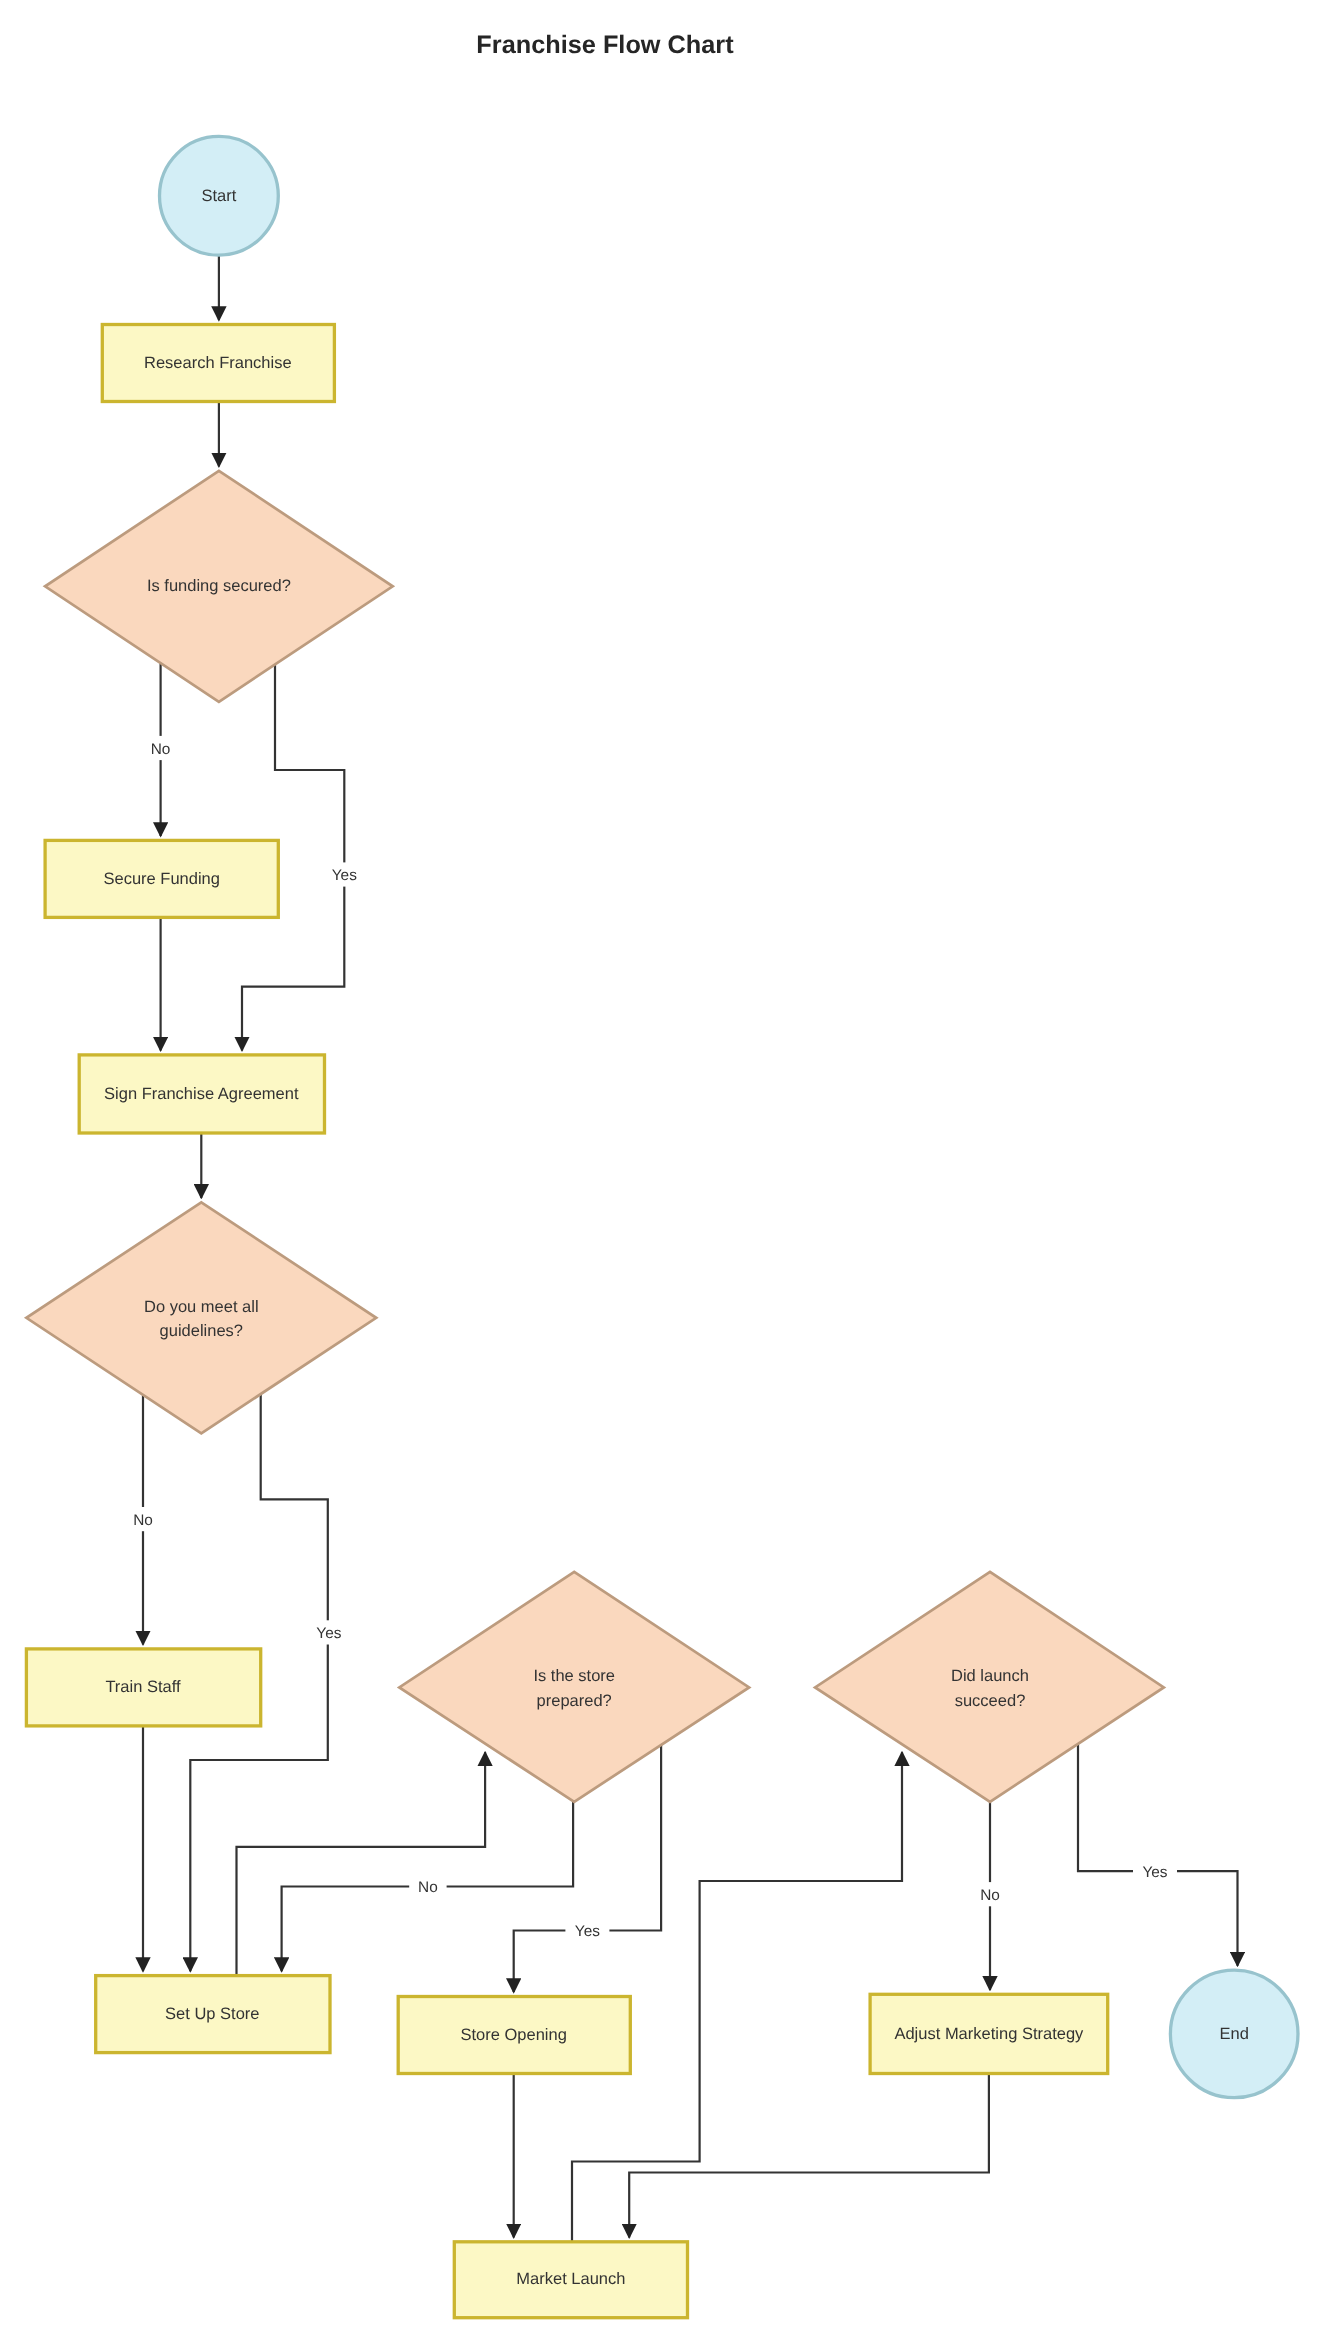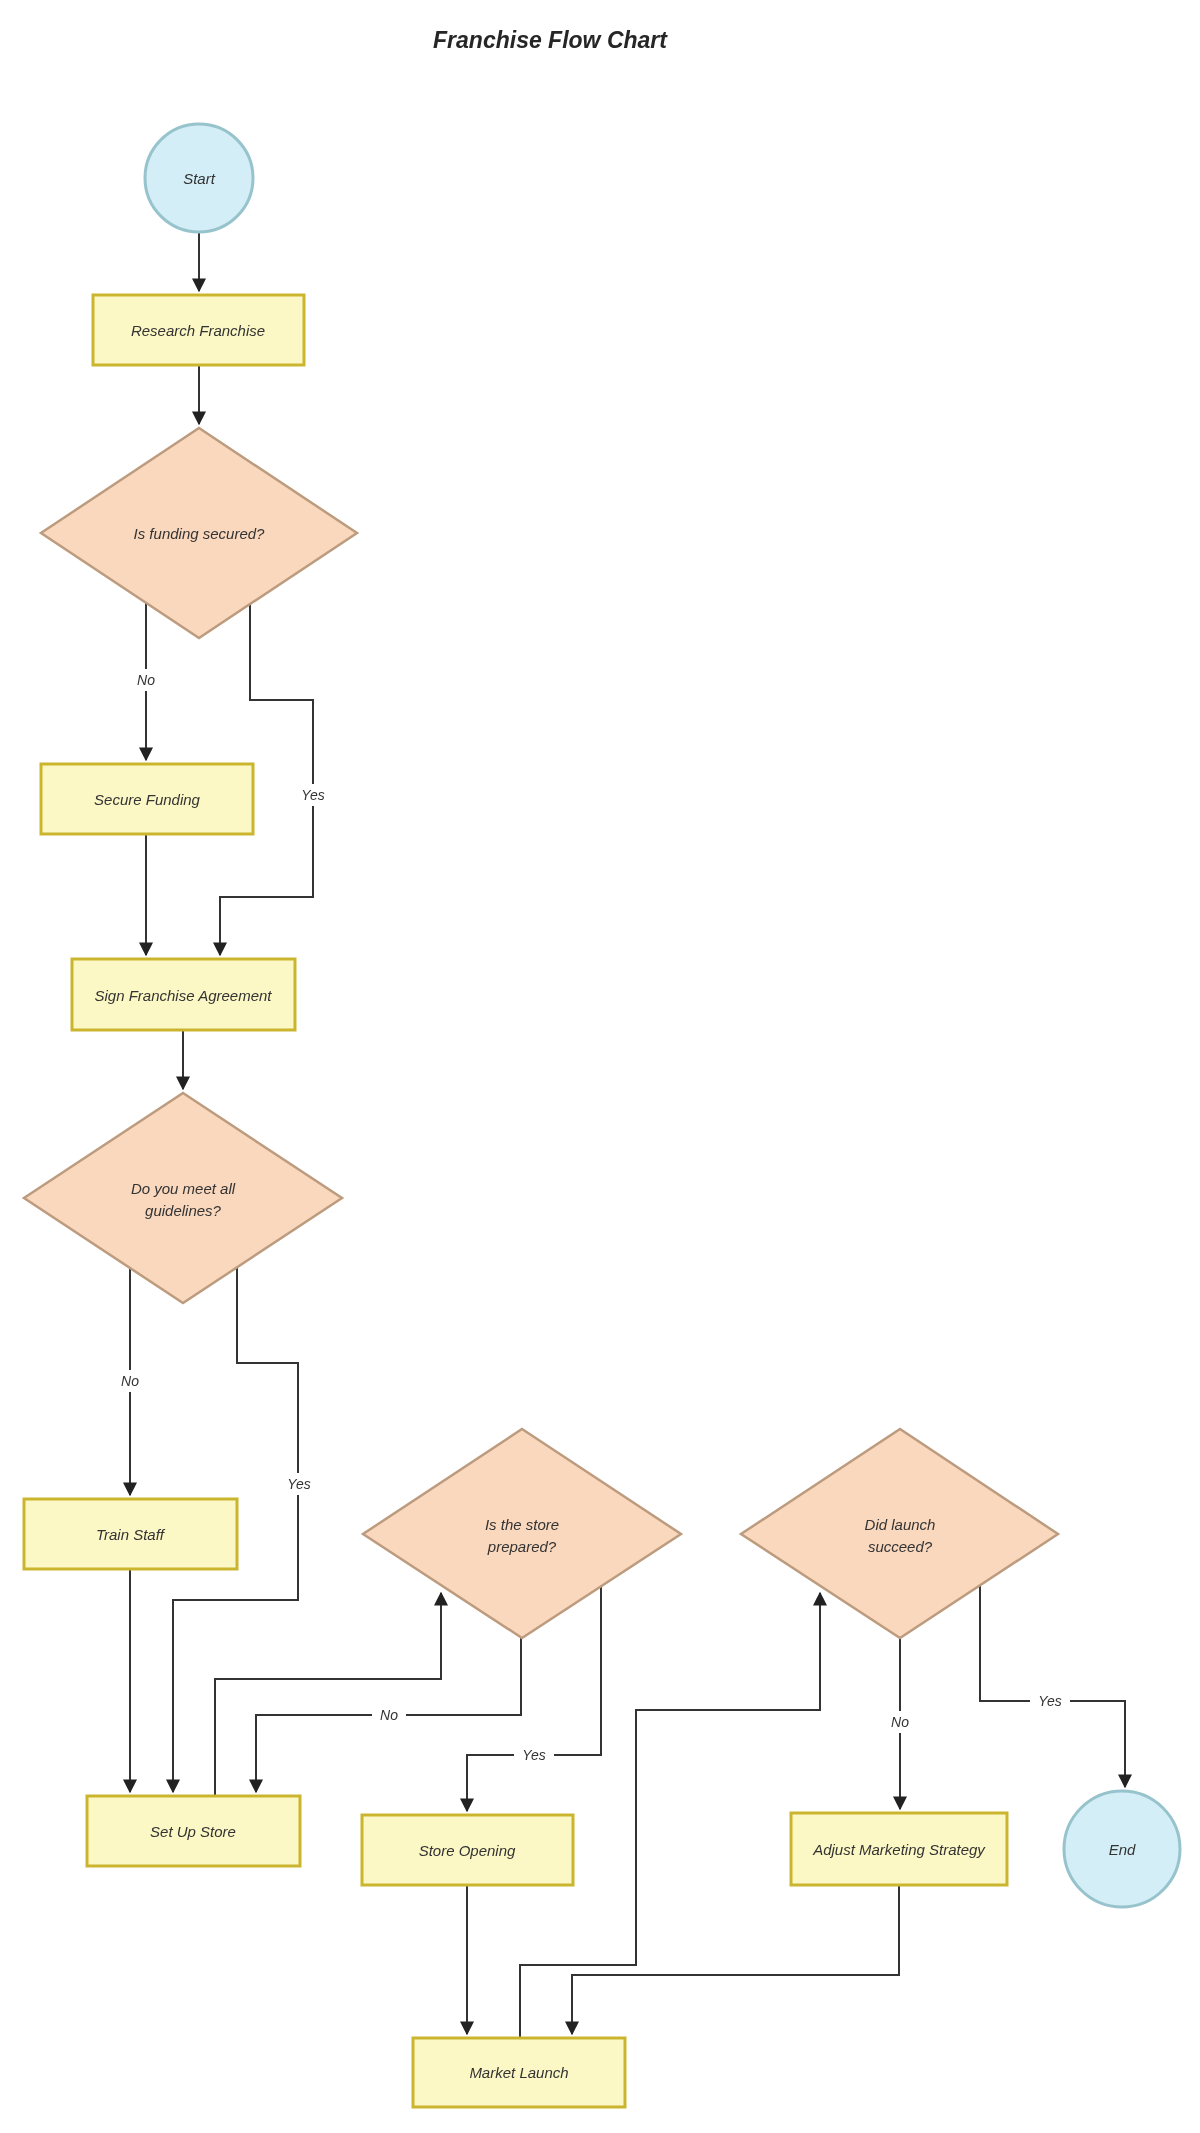--- a/index.html
+++ b/index.html
@@ -3,21 +3,21 @@
 <meta charset="utf-8">
 <style>
   html, body {
     margin: 0;
     padding: 0;
     background: #ffffff;
     width: 1200px;
     height: 2133px;
     font-family: "Liberation Sans", sans-serif;
   }
-  .canvas-wrap { position: relative; width: 1200px; height: 1869px; font-style: italic; }
+  .canvas-wrap { position: relative; width: 1200px; height: 1869px; }
   svg { display: block; }
   .chart-title {
     font-family: "Liberation Sans", sans-serif;
     font-size: 23px;
     font-weight: bold;
     fill: #262626;
   }
   .node-label {
     font-family: "Liberation Sans", sans-serif;
     font-size: 15px;

